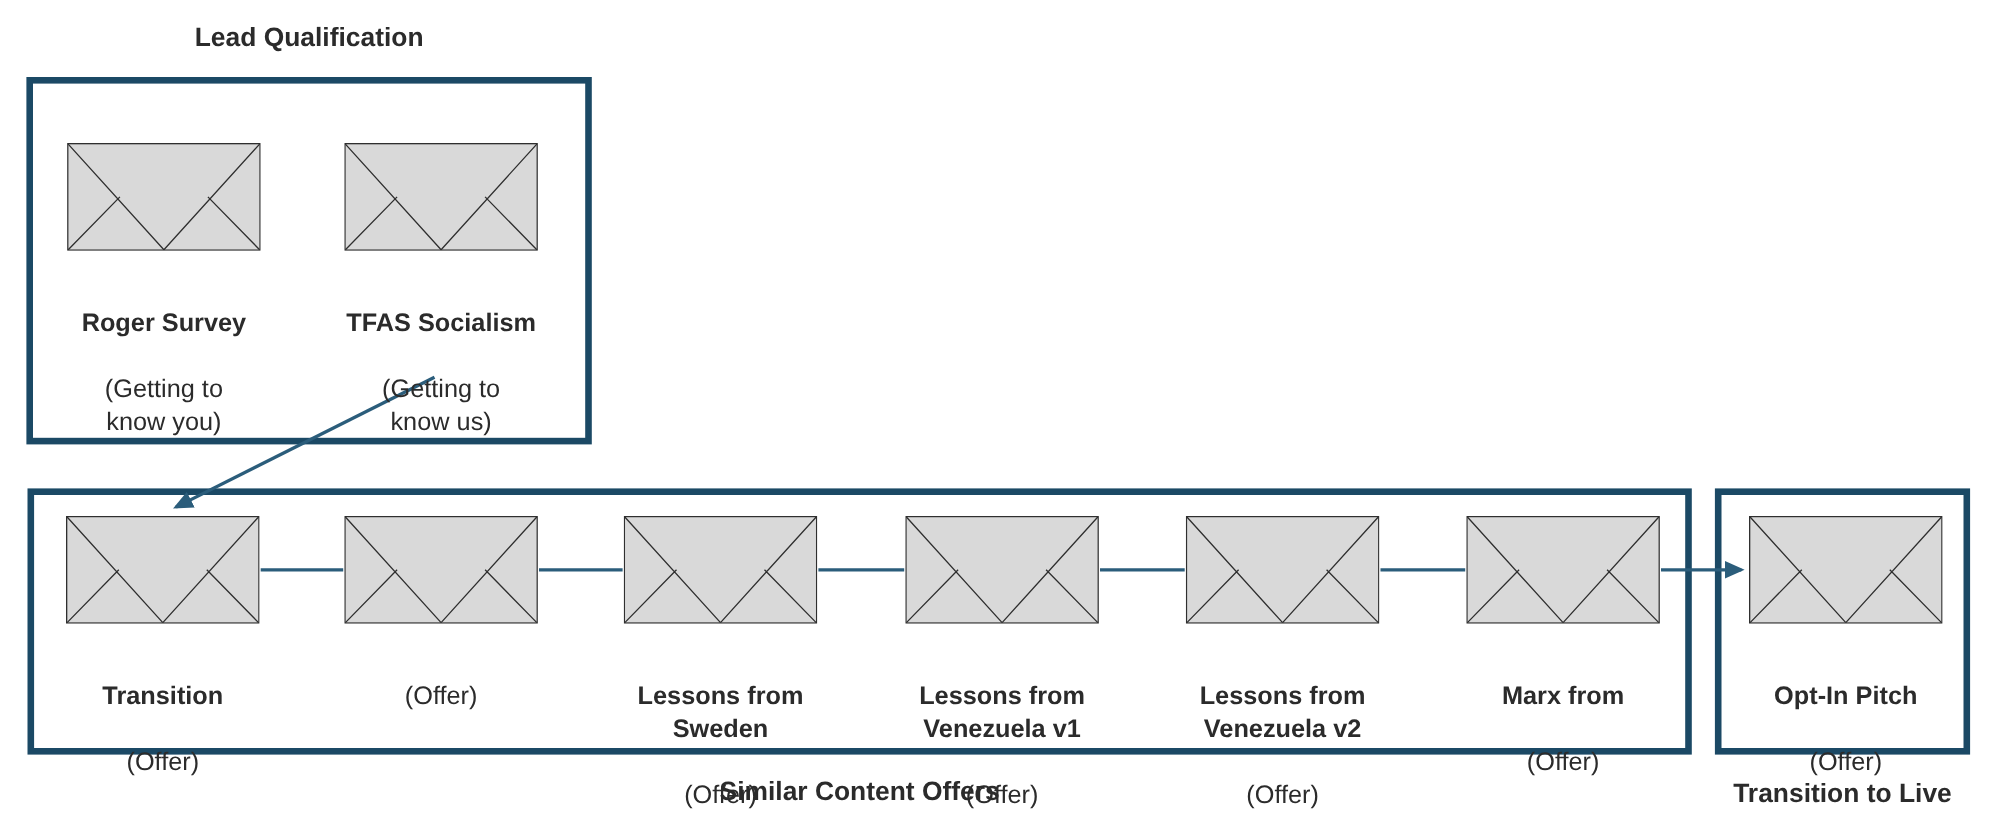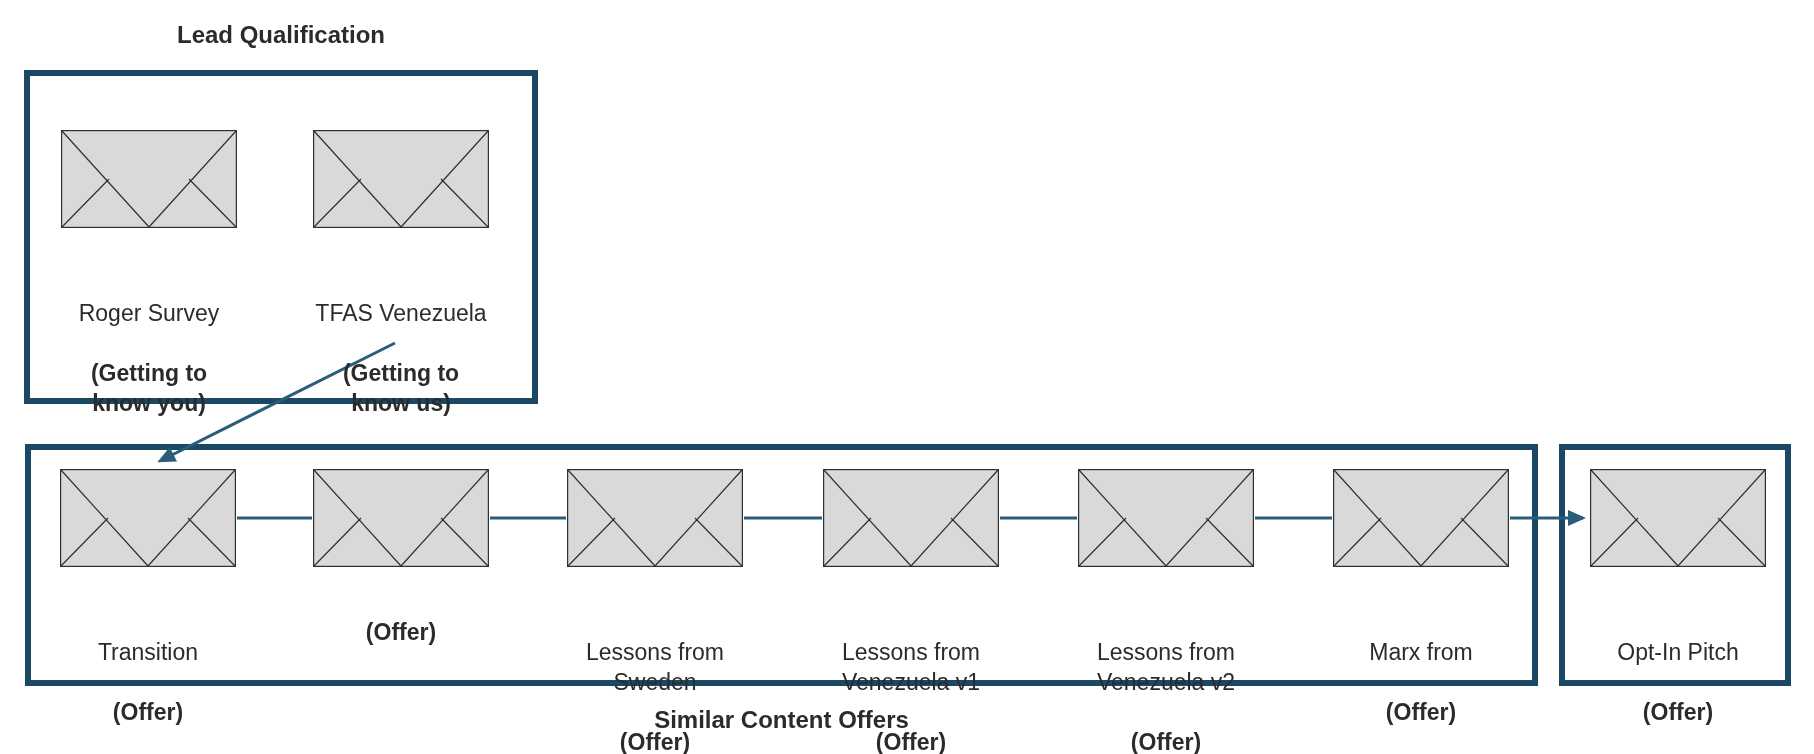--- a/index.html
+++ b/index.html
@@ -33,22 +33,22 @@
     line-height: 30px;
   }
   #cap-lead       { left: 24px;   top: 20px;  width: 514px;  }
   #cap-offers     { left: 25px;   top: 705px; width: 1513px; }
   #cap-transition { left: 1559px; top: 707px; width: 232px;  }
 
   
   .node { position: absolute; width: 176px; text-align: center; }
   .node svg.envelope { display: block; }
   .node .label { margin-top: 20px; font-size: 23px; line-height: 30px; white-space: pre-line; }
-  .node .name { font-weight: normal; margin-top: 20px; }
-  .node .sub  { font-weight: bold; }
+  .node .name { font-weight: bold; }
+  .node .sub  { font-weight: normal; }
 
   #n-roger   { left: 61px;   top: 130px; }
   #n-tfas    { left: 313px;  top: 130px; }
   #n-mill    { left: 60px;   top: 469px; }
   #n-demsoc  { left: 313px;  top: 469px; }
   #n-sweden  { left: 567px;  top: 469px; }
   #n-venez1  { left: 823px;  top: 469px; }
   #n-venez2  { left: 1078px; top: 469px; }
   #n-marx    { left: 1333px; top: 469px; }
   #n-optin   { left: 1590px; top: 469px; }
@@ -57,20 +57,21 @@
   svg.overlay { position: absolute; left: 0; top: 0; pointer-events: none; }
   .flow-line { stroke: #2b5d7b; stroke-width: 3; fill: none; }
 </style>
 </head>
 <body>
 
 <div class="canvas">
 
   <div class="caption" id="cap-lead">Lead Qualification</div>
   <div class="caption" id="cap-offers">Similar Content Offers</div>
+  <div class="caption" id="cap-transition">Transition to Live</div>
 
   <div class="frame" id="frame-lead"></div>
   <div class="frame" id="frame-offers"></div>
   <div class="frame" id="frame-transition"></div>
 
   <svg class="overlay" width="1814" height="754" viewBox="0 0 1814 754">
     <defs>
       <marker id="ah" markerUnits="userSpaceOnUse" markerWidth="18" markerHeight="16" refX="15" refY="8" orient="auto">
         <path d="M0,0 L18,8 L0,16 Z" fill="#2b5d7b"></path>
       </marker>
@@ -95,21 +96,21 @@
 know you)</div>
     </div>
   </div>
 
   <div class="node" id="n-tfas">
     <svg class="envelope" width="176" height="98" viewBox="0 0 176 98">
       <rect x="0.6" y="0.6" width="174.8" height="96.8" fill="#d9d9d9" stroke="#2f2f2f" stroke-width="1.2"></rect>
       <path d="M1,1 L88,97 M175,1 L88,97 M1,97 L48,49 M175,97 L128,49" stroke="#2f2f2f" stroke-width="1.2" fill="none"></path>
     </svg>
     <div class="label">
-      <div class="name">TFAS Venezuela</div>
+      <div class="name">TFAS Socialism</div>
       <div class="sub">(Getting to
 know us)</div>
     </div>
   </div>
 
   <div class="node" id="n-mill">
     <svg class="envelope" width="176" height="98" viewBox="0 0 176 98">
       <rect x="0.6" y="0.6" width="174.8" height="96.8" fill="#d9d9d9" stroke="#2f2f2f" stroke-width="1.2"></rect>
       <path d="M1,1 L88,97 M175,1 L88,97 M1,97 L48,49 M175,97 L128,49" stroke="#2f2f2f" stroke-width="1.2" fill="none"></path>
     </svg>

